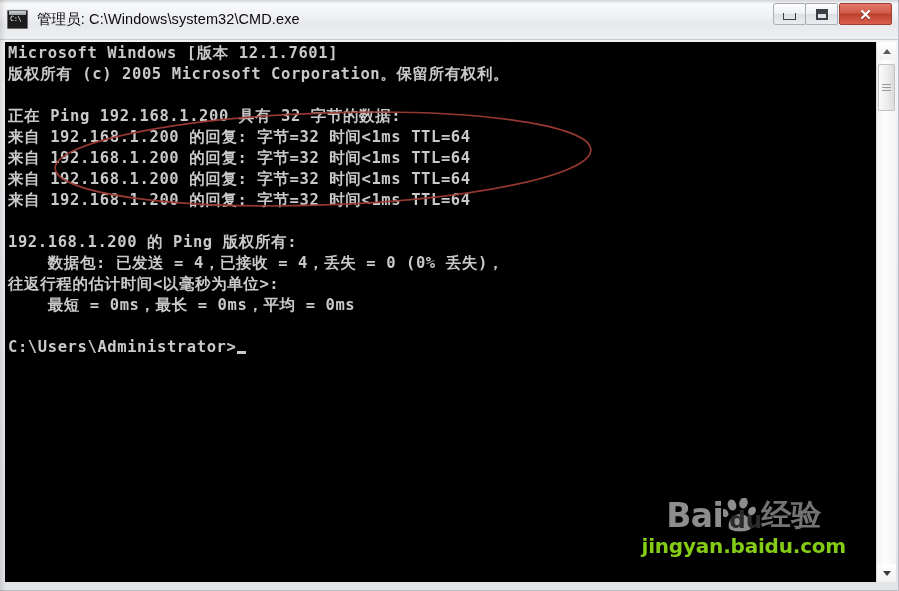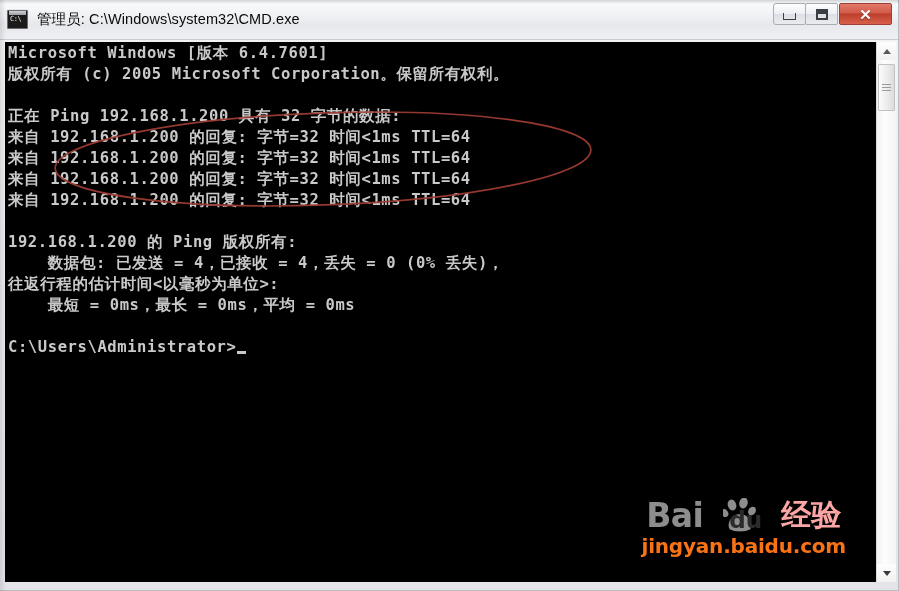--- a/index.html
+++ b/index.html
@@ -211,21 +211,20 @@
     right: 44px;
     bottom: 26px;
     text-align: center;
     user-select: none;
   }
   .wm-top {
     display: flex;
     align-items: center;
     justify-content: center;
     height: 36px;
-    gap: 20px;
   }
   .wm-bai {
     font-family: "DejaVu Sans", sans-serif;
     font-size: 33px;
     font-weight: bold;
     color: #8d8d8d;
     line-height: 1;
     letter-spacing: -0.5px;
   }
   .wm-paw {
@@ -243,29 +242,29 @@
     position: absolute;
     left: 6px;
     top: 11px;
     line-height: 1;
     z-index: 3;
   }
   .wm-jy {
     font-family: "Liberation Sans", sans-serif;
     font-size: 30px;
     font-weight: bold;
-    color: #fca5a5;
+    color: #737373;
     line-height: 1;
     margin-left: 3px;
   }
   .wm-url {
     font-family: "DejaVu Sans", sans-serif;
     font-size: 20px;
     font-weight: bold;
-    color: #f97316;
+    color: #84cc16;
     margin-top: 3px;
     line-height: 1;
     letter-spacing: -0.2px;
   }
 
   
   .scrollbar {
     position: absolute;
     right: 2px;
     top: 42px;
@@ -362,21 +361,21 @@
           </div>
         </div>
         <div class="win-btn close">
           <div class="glyph-close">✕</div>
         </div>
       </div>
     </div>
 
     <div class="console">
 
-      <pre class="console-text"><span>Microsoft Windows [版本 6.4.7601]</span>
+      <pre class="console-text"><span>Microsoft Windows [版本 12.1.7601]</span>
 <span>版权所有 (c) 2005 Microsoft Corporation。保留所有权利。</span>
 <span></span>
 <span>正在 Ping 192.168.1.200 具有 32 字节的数据:</span>
 <span>来自 192.168.1.200 的回复: 字节=32 时间&lt;1ms TTL=64</span>
 <span>来自 192.168.1.200 的回复: 字节=32 时间&lt;1ms TTL=64</span>
 <span>来自 192.168.1.200 的回复: 字节=32 时间&lt;1ms TTL=64</span>
 <span>来自 192.168.1.200 的回复: 字节=32 时间&lt;1ms TTL=64</span>
 <span></span>
 <span>192.168.1.200 的 Ping 版权所有:</span>
 <span>    数据包: 已发送 = 4，已接收 = 4，丢失 = 0 (0% 丢失)，</span>

